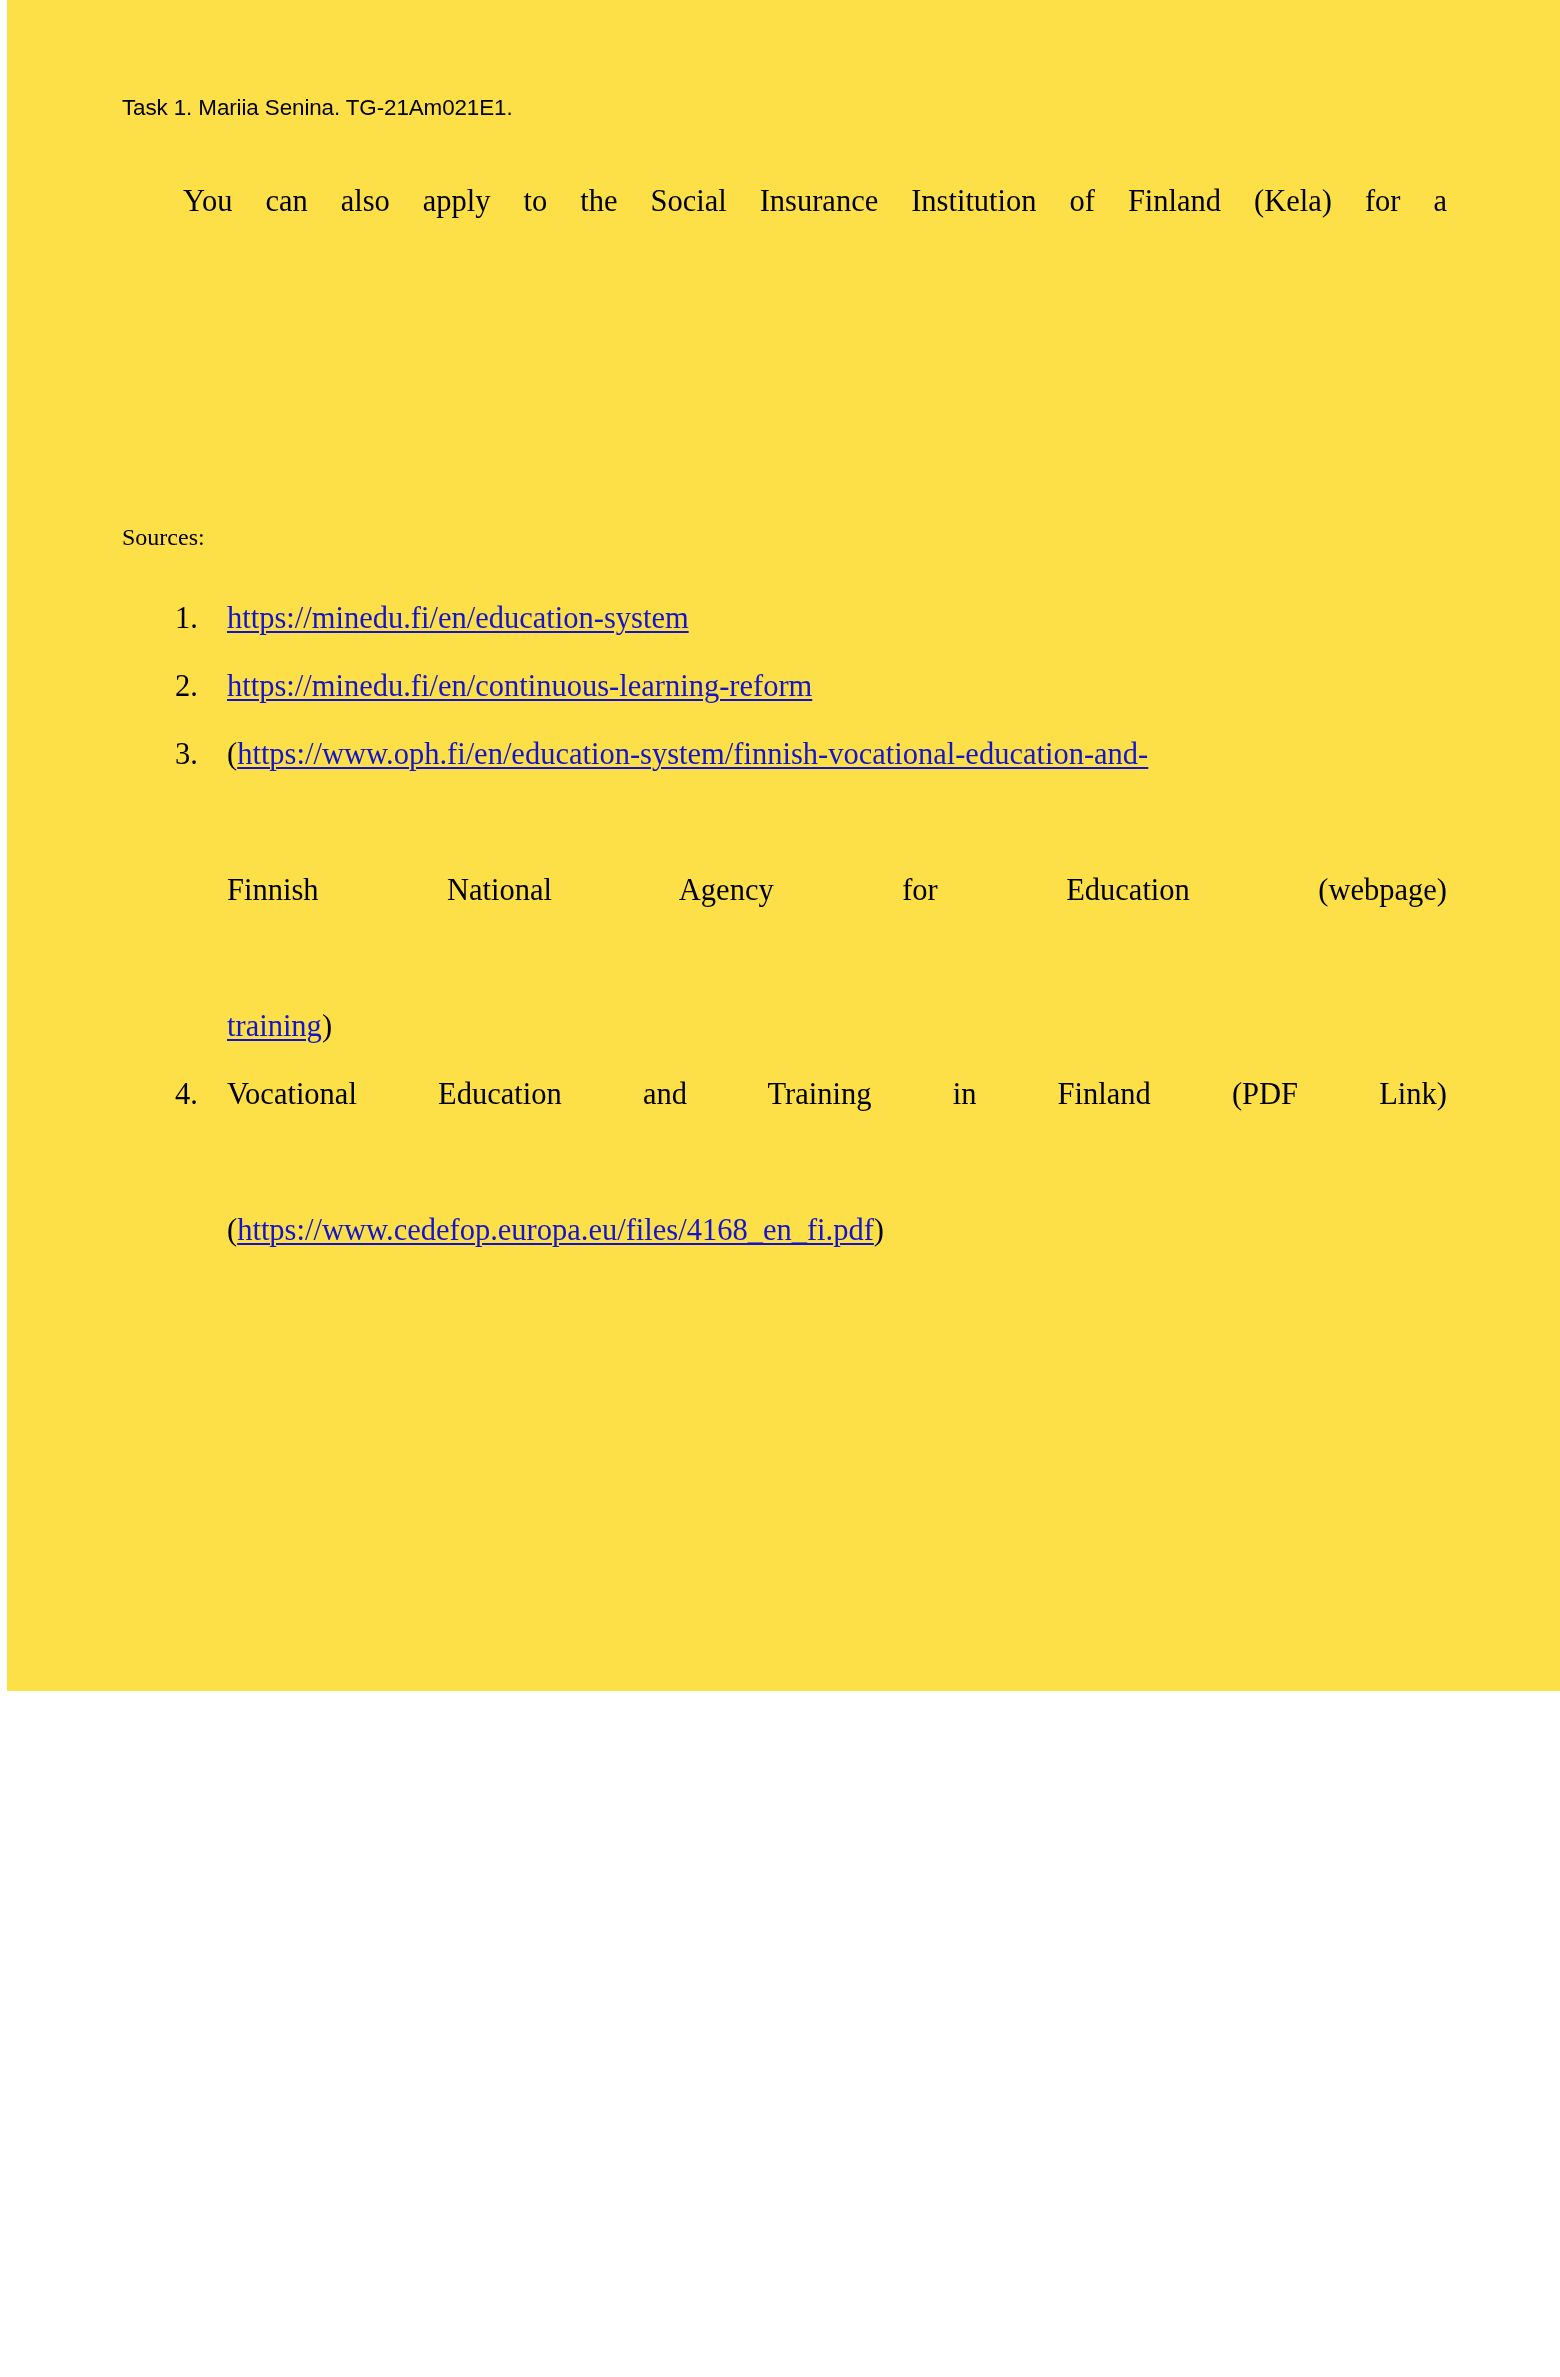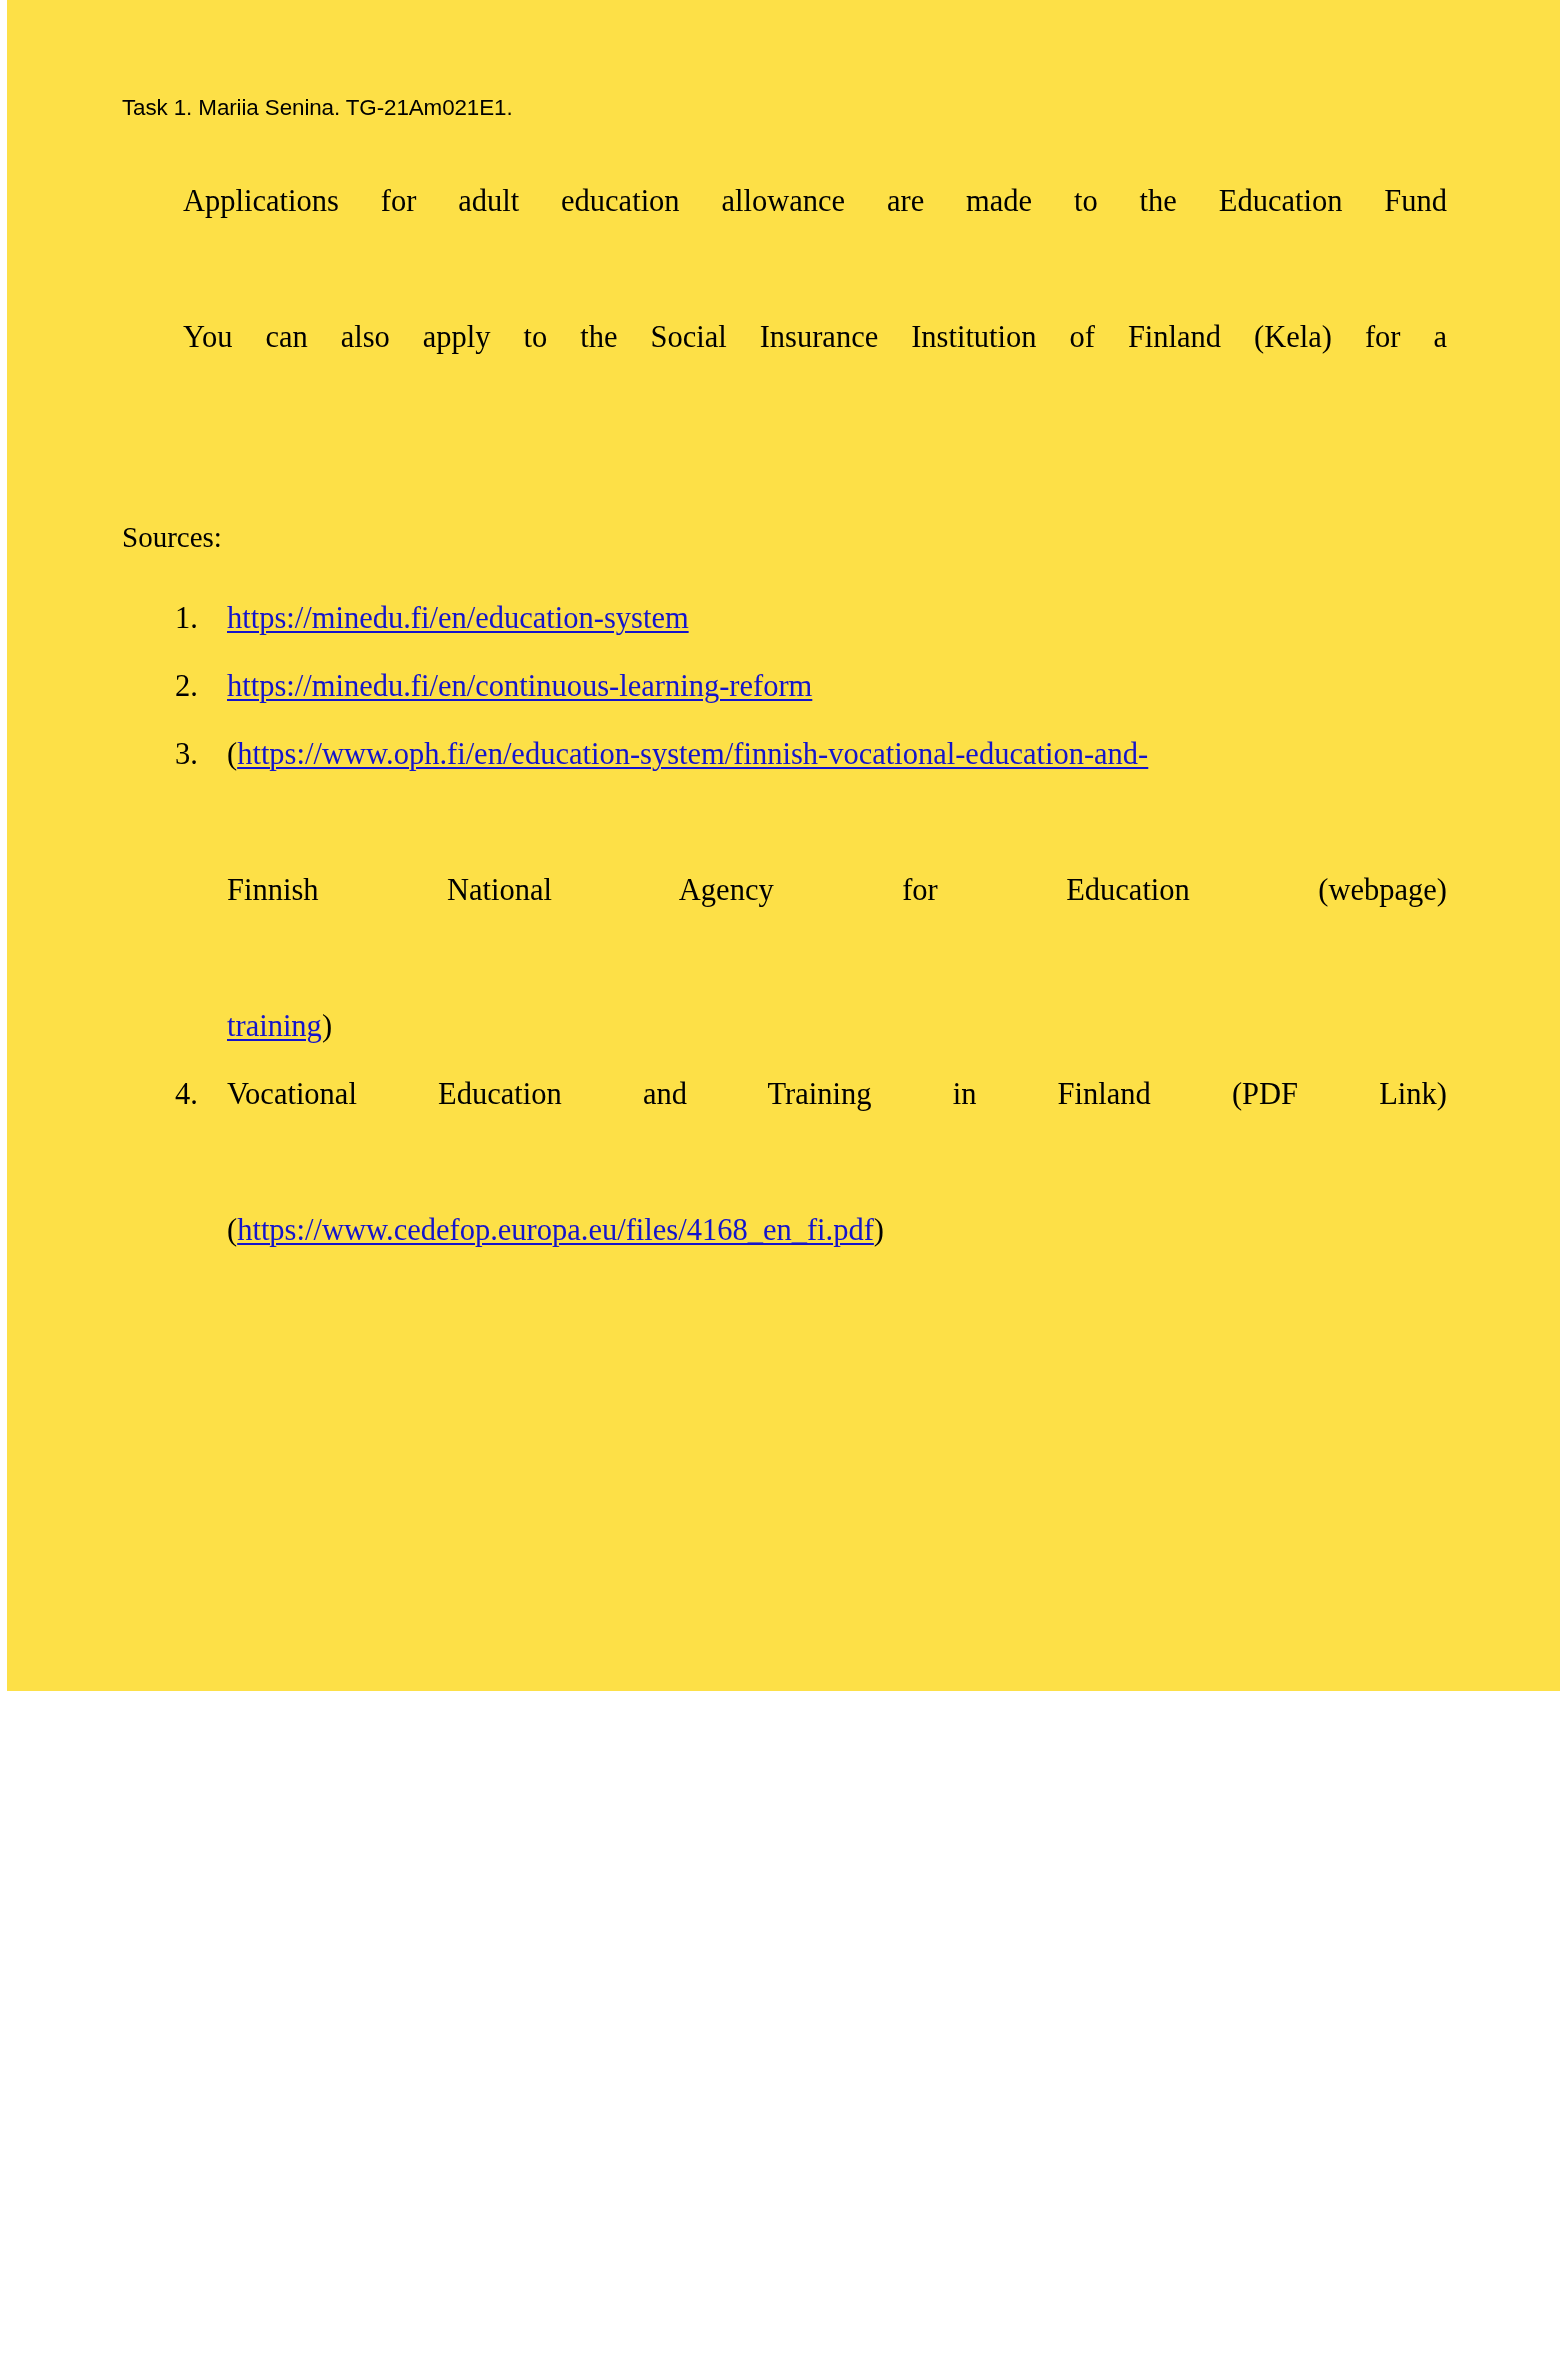--- a/index.html
+++ b/index.html
@@ -71,21 +71,21 @@
   }
   .body-para .jline.first {
     text-indent: 61px;
   }
 
   
   .sources-heading {
     position: absolute;
     left: 115px;
     top: 518px;
-    font-size: 29px;
+    font-size: 24px;
     line-height: 38px;
     color: #000000;
   }
 
   
   .source-list {
     position: absolute;
     left: 115px;
     top: 584px;
     width: 1325px;
@@ -142,21 +142,20 @@
 </style>
 </head>
 <body>
 
 <div class="page">
 
   <div class="doc-header">Task 1. Mariia Senina. TG-21Am021E1.</div>
 
   <div class="body-block">
     <p class="body-para">
-      <span class="jline first">Applications for adult education allowance are made to the Education Fund</span>
       <span class="jline">You can also apply to the Social Insurance Institution of Finland (Kela) for a</span>
     </p>
   </div>
 
   <div class="sources-heading">Sources:</div>
 
   <div class="source-list">
 
     <div class="source-item">
       <span class="source-num">1.</span>

